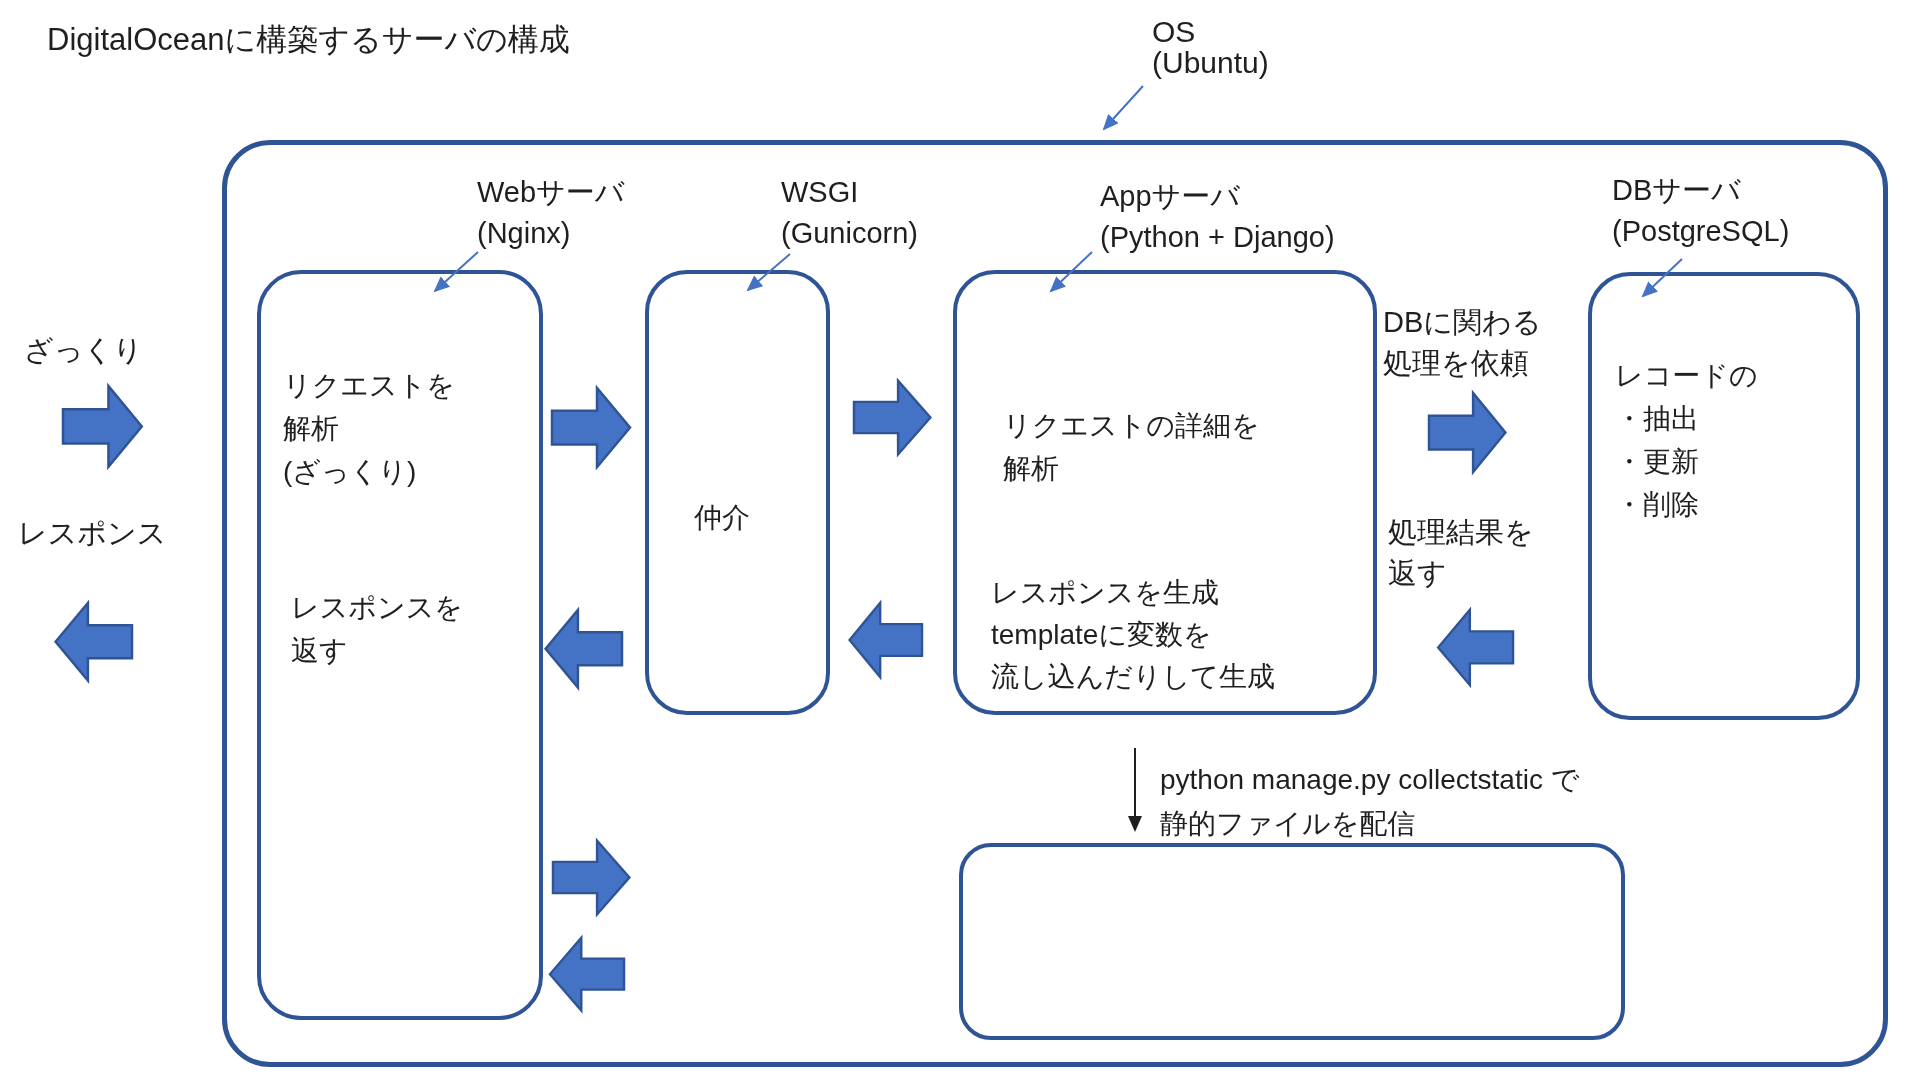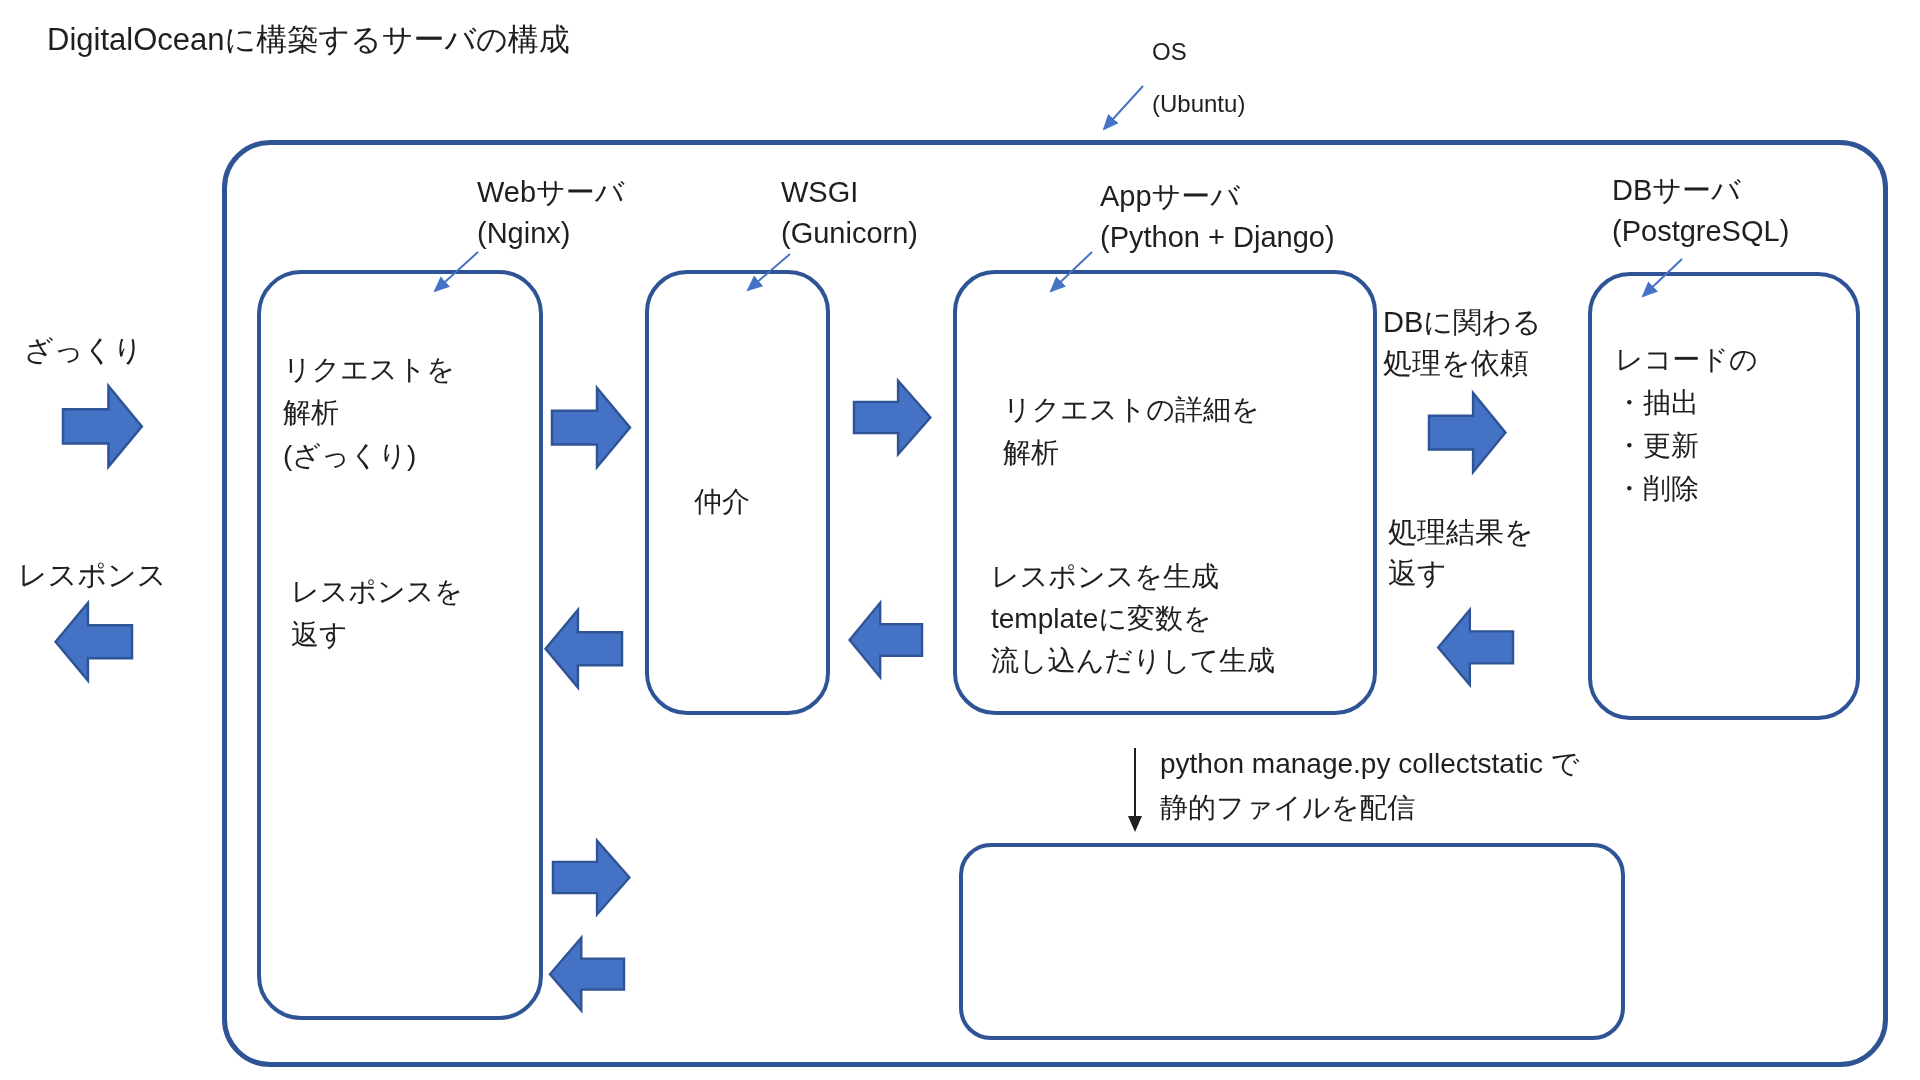--- a/index.html
+++ b/index.html
@@ -2,44 +2,44 @@
 <html><head>
 <meta charset="utf-8">
 <style>
   html,body{margin:0;padding:0;background:#ffffff;}
   .canvas{
     position:relative;width:1920px;height:1080px;background:#ffffff;overflow:hidden;
     font-family:"Liberation Sans","DejaVu Sans",sans-serif;color:#1f1f1f;
   }
   .t{position:absolute;white-space:pre-line;color:#1f1f1f;}
   .title{left:22px;top:20px;font-size:31px;line-height:40px;margin-left:25px;}
-  .os-label{left:1152px;top:26px;font-size:24px;line-height:52px;}
+  .os-label{left:1152px;top:16px;font-size:30px;line-height:31px;}
   .srv-label{font-size:29px;line-height:41px;}
-  .body-text{font-size:28px;line-height:43px;}
+  .body-text{font-size:28px;line-height:43px;margin-top:16px;}
   .side-text{font-size:29px;line-height:41px;}
   .box{position:absolute;box-sizing:border-box;background:#ffffff;border:4px solid #2F5496;}
   .outer-box{left:222px;top:140px;width:1666px;height:927px;border-width:5px;border-radius:48px;background:transparent;}
   .web-box{left:257px;top:270px;width:286px;height:750px;border-radius:44px;}
   .wsgi-box{left:645px;top:270px;width:185px;height:445px;border-radius:42px;}
   .app-box{left:953px;top:270px;width:424px;height:445px;border-radius:42px;}
   .db-box{left:1588px;top:272px;width:272px;height:448px;border-radius:42px;}
   .static-box{left:959px;top:843px;width:666px;height:197px;border-radius:32px;}
   .overlay{position:absolute;left:0;top:0;pointer-events:none;}
 </style>
 </head>
 <body>
 
 <div class="canvas">
 
   <div class="t title">DigitalOceanに構築するサーバの構成</div>
   <div class="t os-label">OS
 (Ubuntu)</div>
 
   <div class="t side-text" style="left:24px;top:330px;">ざっくり</div>
-  <div class="t side-text" style="left:18px;top:513px;margin-top:42px;">レスポンス</div>
+  <div class="t side-text" style="left:18px;top:513px;">レスポンス</div>
 
   <div class="box outer-box"></div>
   <div class="box web-box"></div>
   <div class="box wsgi-box"></div>
   <div class="box app-box"></div>
   <div class="box db-box"></div>
   <div class="box static-box"></div>
 
   <div class="t srv-label" style="left:477px;top:172px;">Webサーバ
 (Nginx)</div>

